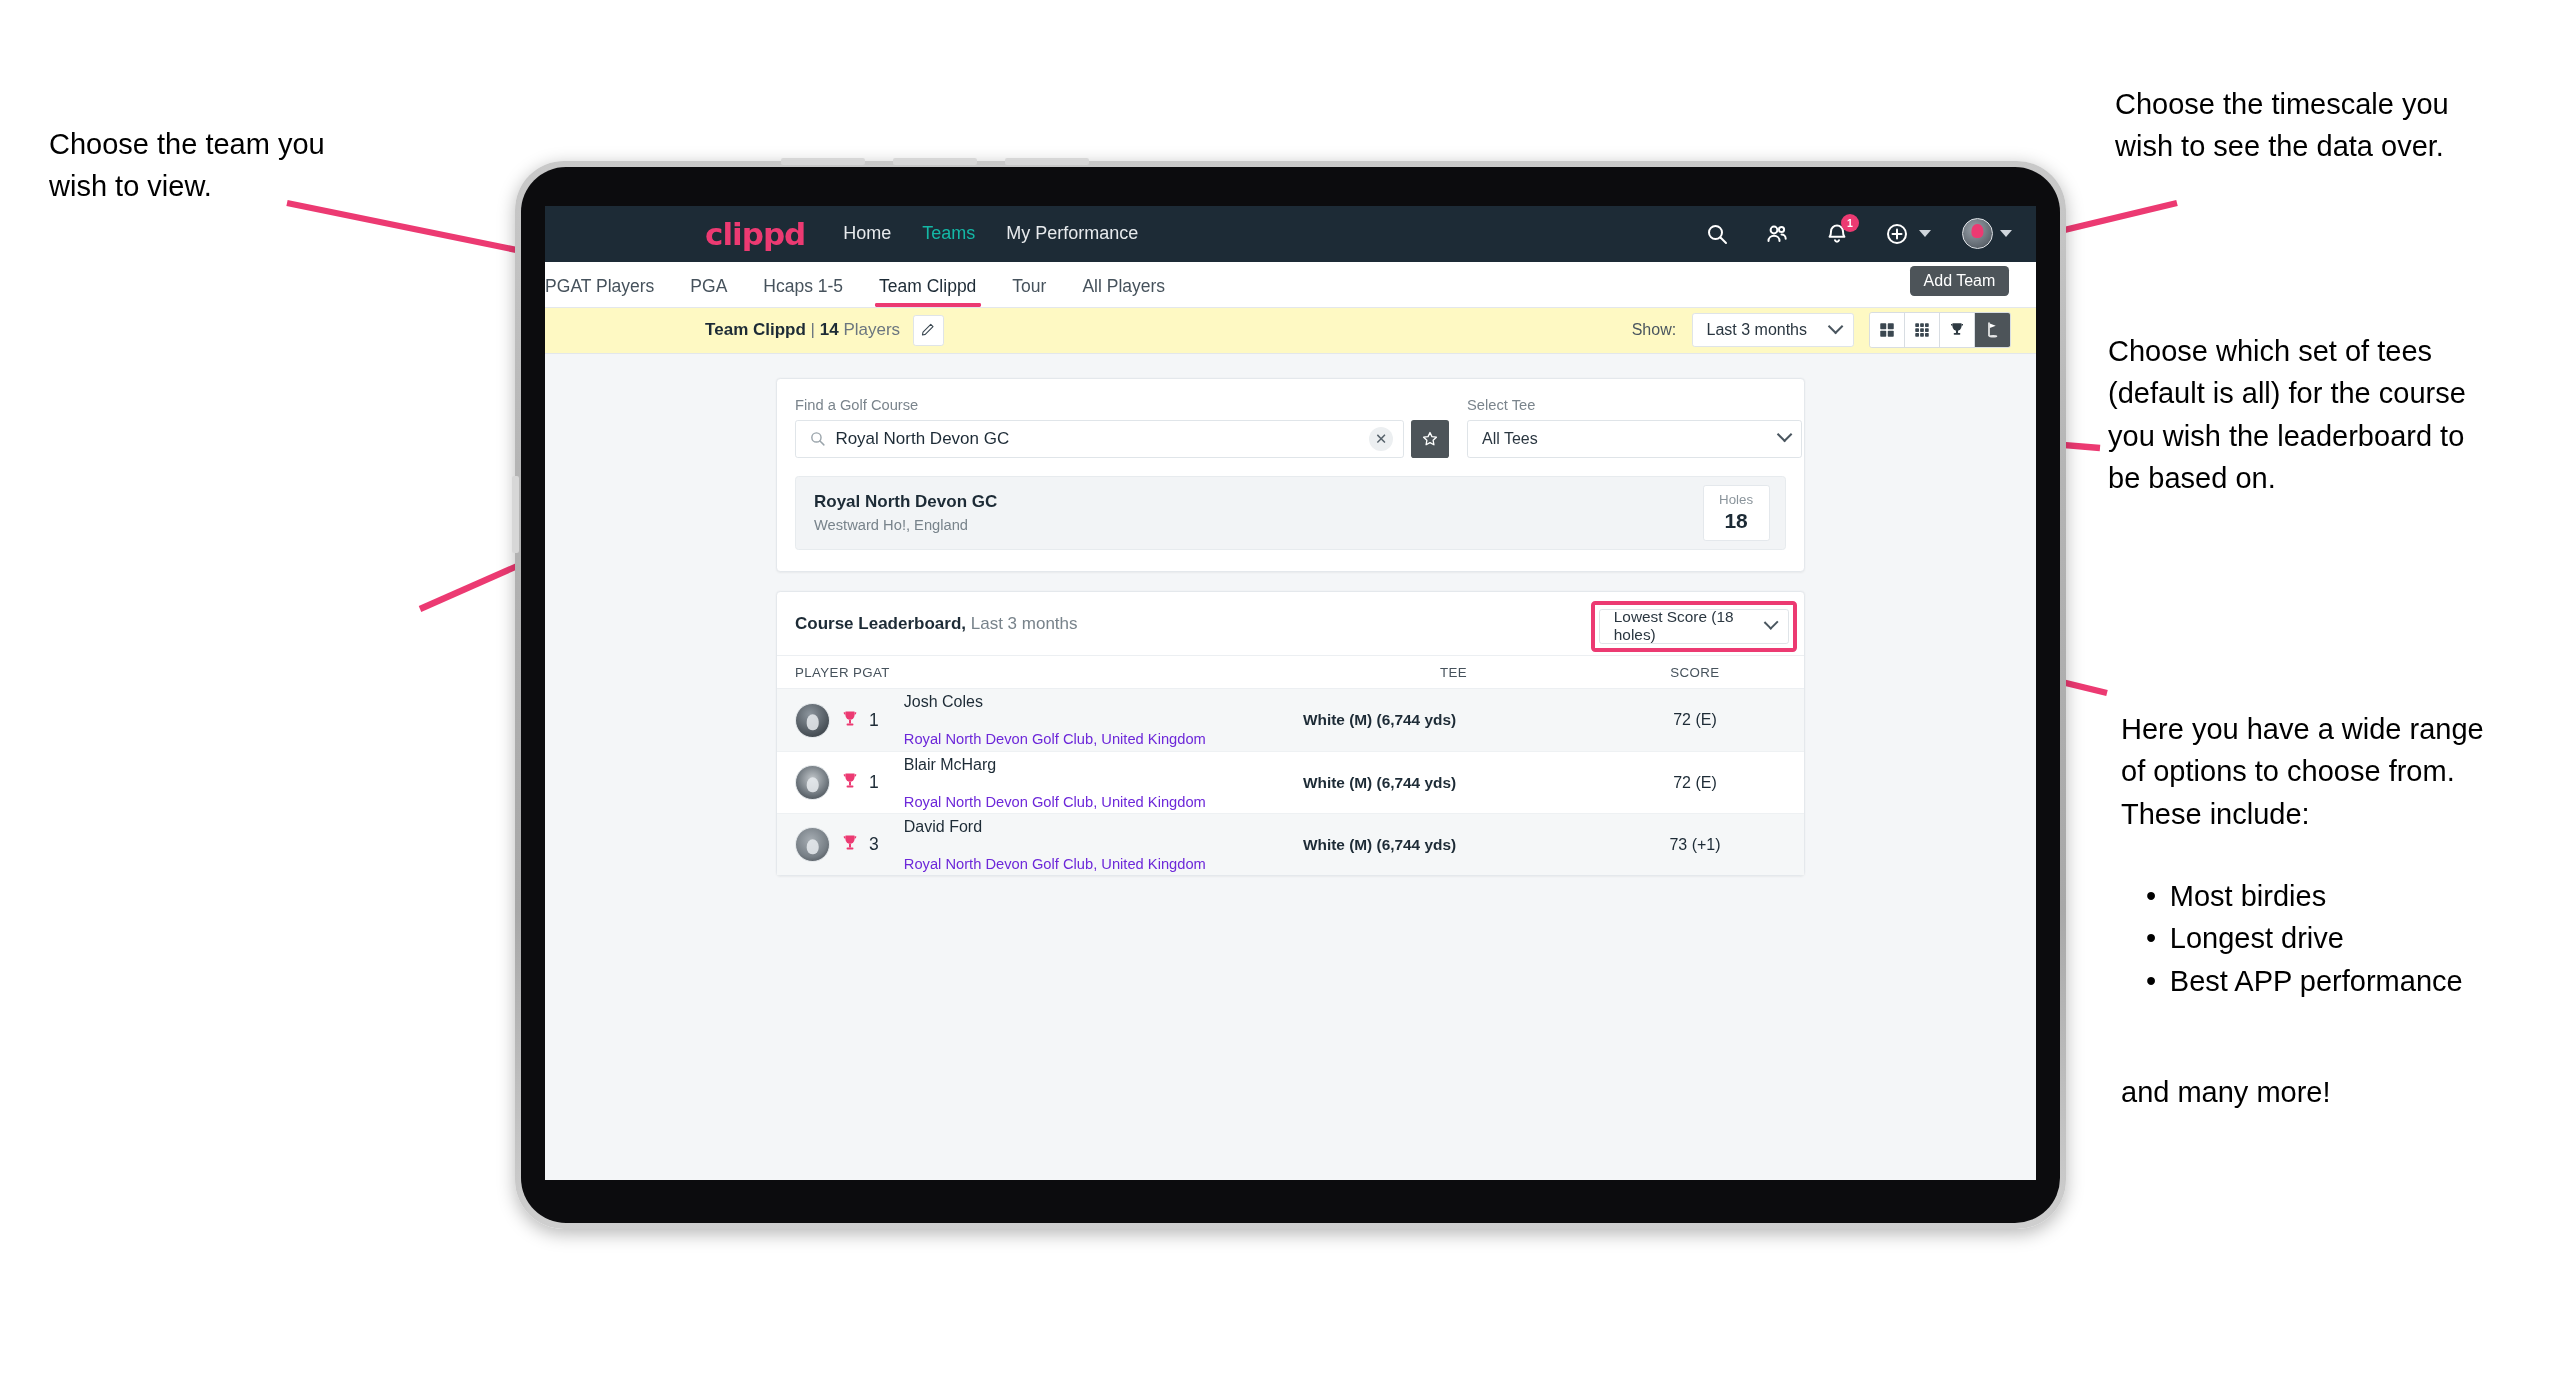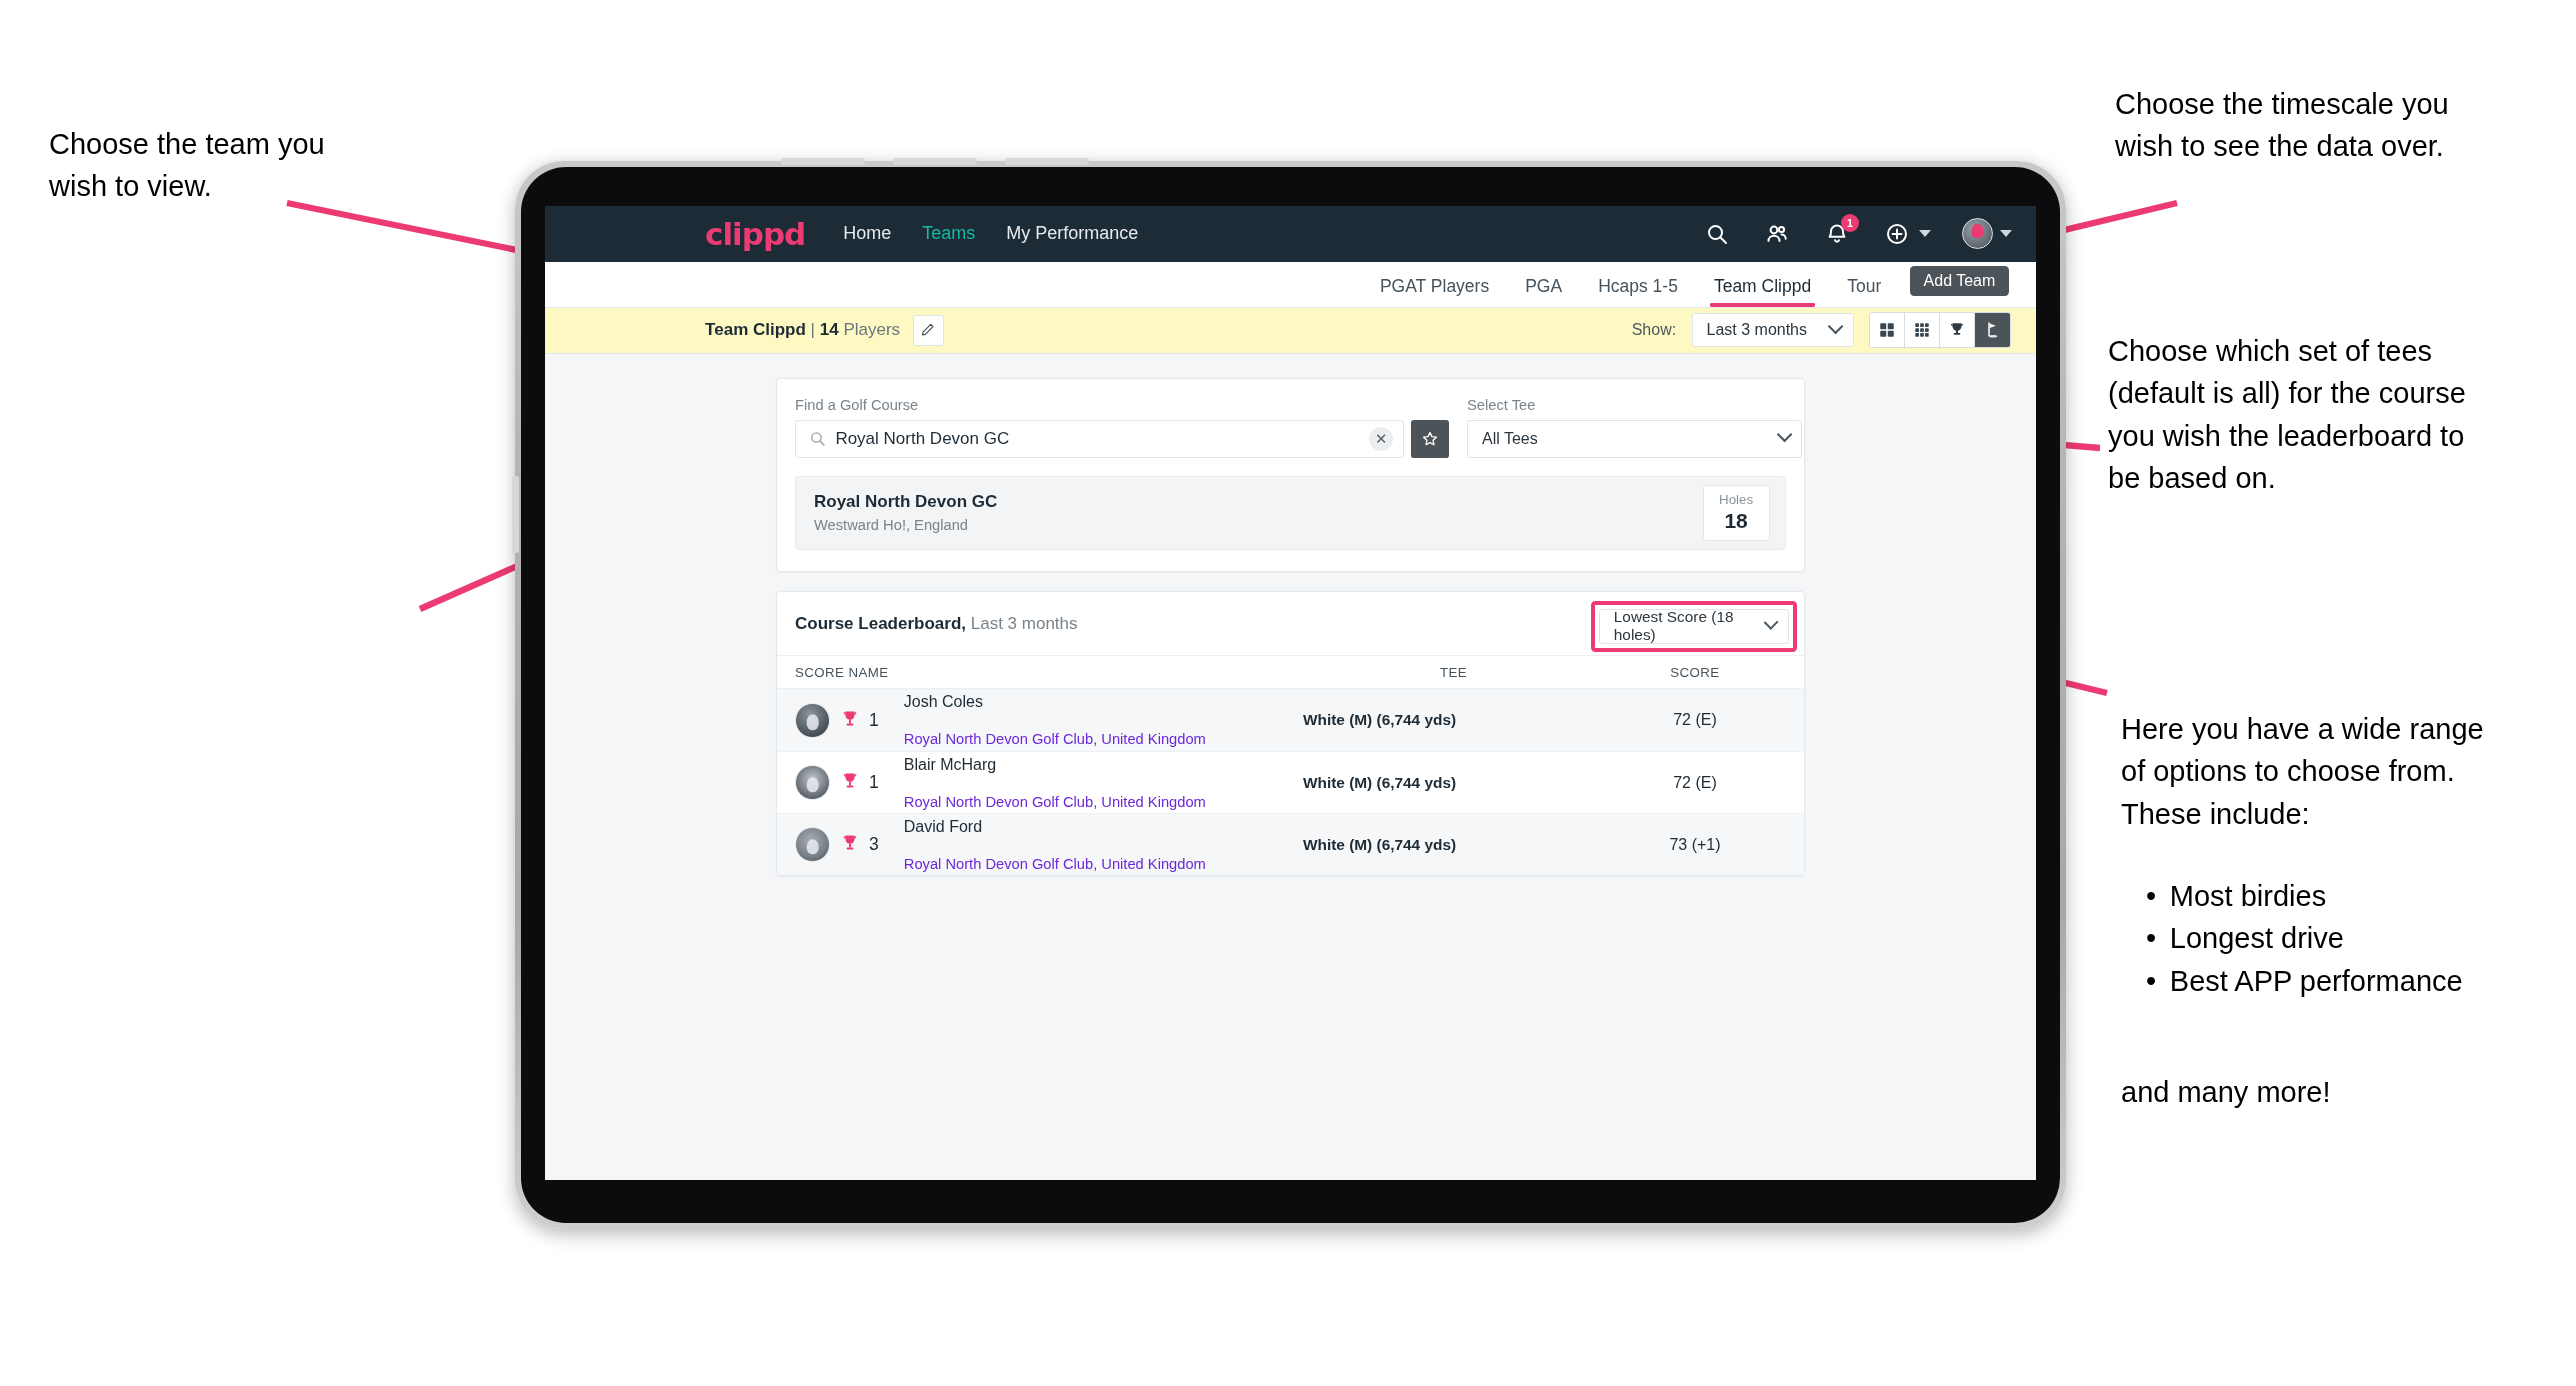--- a/index.html
+++ b/index.html
@@ -90,21 +90,20 @@
     width:11.2px; height:14px; background:#ec3a72; border-radius:50% 50% 40% 40%;
   }
   .grp { display: flex; align-items: center; }
 
   
   #tabsrow {
     height: 46px; background: #ffffff;
     display: flex; align-items: flex-end;
     border-bottom: 0.7px solid #e3e7eb;
     position: relative;
-    justify-content: flex-end;
   }
   .tab {
     font-size: 17.5px; color: #46525c; padding: 0 0 9.8px 0; margin-right: 36px;
     position: relative; white-space: nowrap;
   }
   .tab.active { color: #1d2b36; }
   .tab.active::after {
     content: ""; position: absolute; left: -4.2px; right: -4.2px; bottom: 0;
     height: 3.5px; background: #ec3a72; border-radius: 1.4px;
   }
@@ -461,21 +460,21 @@
               </div>
               <div id="metric-highlight">
                 <div class="selectbox" id="metric-select">
                   <span>Lowest Score (18 holes)</span>
                   <span class="chev"></span>
                 </div>
               </div>
             </div>
 
             <div class="lb-colhead">
-              <div class="c-name">SCORE NAME</div>
+              <div class="c-name">PLAYER PGAT</div>
               <div class="c-tee">TEE</div>
               <div class="c-score">SCORE</div>
             </div>
 
             <div class="lb-row alt">
               <div class="player">
                 <div class="pavatar"></div>
                 <svg class="trophy-sm" viewBox="0 0 24 28" fill="#ec3a72">
                     <path d="M6 2h12v5a6 6 0 0 1-12 0z"></path>
                     <path d="M3.6 3h2.4v3.6A3.2 3.2 0 0 1 3.6 3z"></path>

